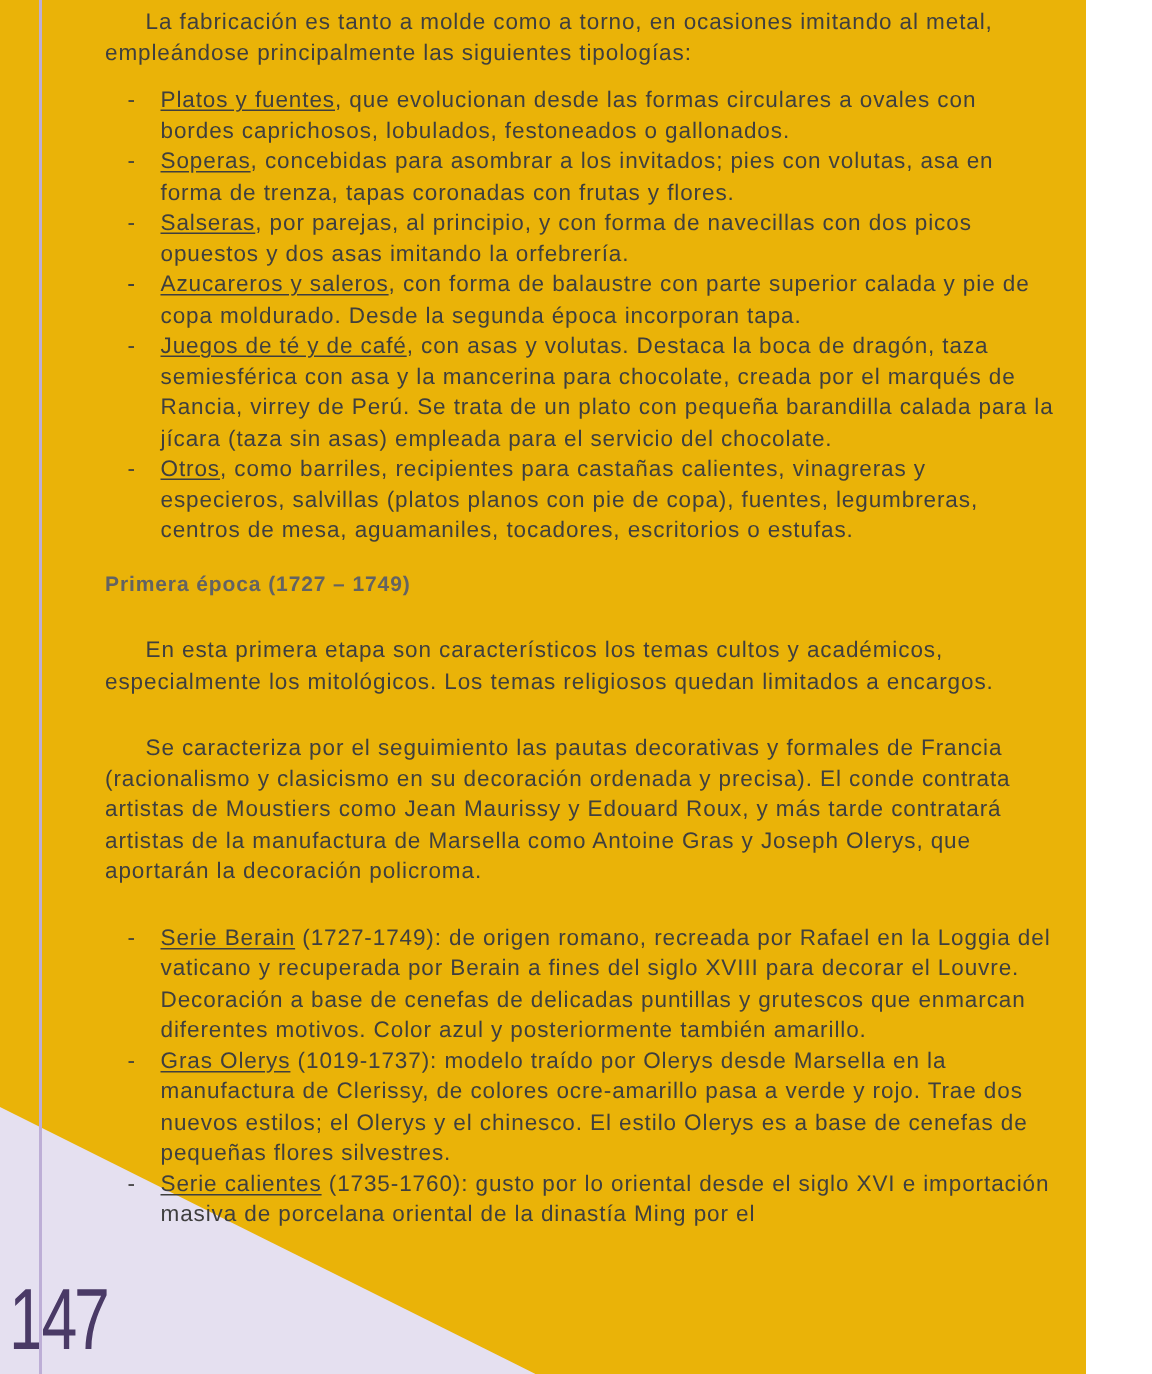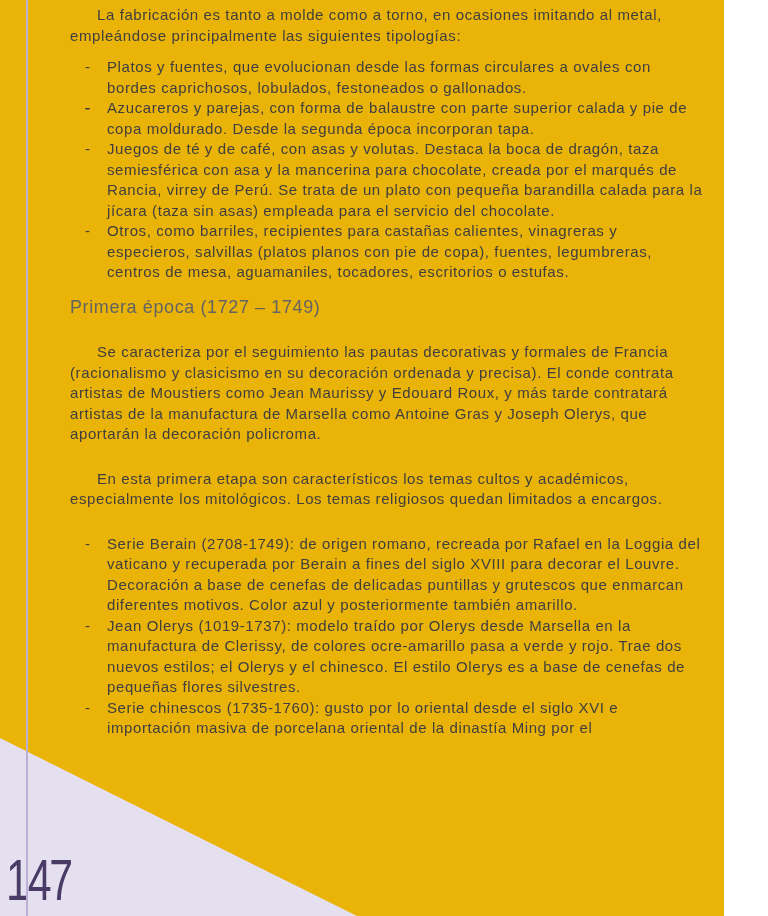--- a/index.html
+++ b/index.html
@@ -43,28 +43,28 @@
   .text-block{
     position:absolute;left:70px;top:5px;width:633px;
     font-size:15px;line-height:20.5px;letter-spacing:0.6px;
     z-index:2;
   }
   .para{margin:0 0 11px 0;text-indent:27px;}
   .para.spaced{margin:0 0 24px 0;}
   .para.no-indent{text-indent:0;margin:0 0 12px 0;}
   .doc-heading{
     margin:14px 0 25px 0;
-    font-weight:normal;
+    font-weight:bold;
     color:var(--heading-text);
-    font-size:18px;
+    font-size:14px;
   }
   .doc-list{margin:0 0 13px 0;}
   .doc-list-item{position:relative;padding-left:37px;}
   .doc-list-item .marker{position:absolute;left:15px;top:0;}
-  .term{text-underline-offset:2px;}
+  .term{text-decoration:underline;text-underline-offset:2px;}
 </style>
 </head>
 <body>
 
 <div class="page">
 
   <div class="accent-line"></div>
   <div class="corner-triangle"></div>
 
   <div class="text-block">
@@ -73,68 +73,70 @@
 
     <div class="doc-list">
 
         <div class="doc-list-item">
           <span class="marker">-</span>
           <span class="item-text"><span class="term">Platos y fuentes</span><span>, que evolucionan desde las formas circulares a ovales con bordes caprichosos, lobulados, festoneados o gallonados.</span></span>
         </div>
 
         <div class="doc-list-item">
           <span class="marker">-</span>
+          <span class="item-text"><span class="term">Soperas</span><span>, concebidas para asombrar a los invitados; pies con volutas, asa en forma de trenza, tapas coronadas con frutas y flores.</span></span>
+        </div>
+
+        <div class="doc-list-item">
+          <span class="marker">-</span>
+          <span class="item-text"><span class="term">Salseras</span><span>, por parejas, al principio, y con forma de navecillas con dos picos opuestos y dos asas imitando la orfebrería.</span></span>
         </div>
 
         <div class="doc-list-item">
           <span class="marker">-</span>
         </div>
 
         <div class="doc-list-item">
           <span class="marker">-</span>
-        </div>
-
-        <div class="doc-list-item">
-          <span class="marker">-</span>
-          <span class="item-text"><span class="term">Azucareros y parejas</span><span>, con forma de balaustre con parte superior calada y pie de copa moldurado. Desde la segunda época incorporan tapa.</span></span>
+          <span class="item-text"><span class="term">Azucareros y saleros</span><span>, con forma de balaustre con parte superior calada y pie de copa moldurado. Desde la segunda época incorporan tapa.</span></span>
         </div>
 
         <div class="doc-list-item">
           <span class="marker">-</span>
           <span class="item-text"><span class="term">Juegos de té y de café</span><span>, con asas y volutas. Destaca la boca de dragón, taza semiesférica con asa y la mancerina para chocolate, creada por el marqués de Rancia, virrey de Perú. Se trata de un plato con pequeña barandilla calada para la jícara (taza sin asas) empleada para el servicio del chocolate.</span></span>
         </div>
 
         <div class="doc-list-item">
           <span class="marker">-</span>
           <span class="item-text"><span class="term">Otros</span><span>, como barriles, recipientes para castañas calientes, vinagreras y especieros, salvillas (platos planos con pie de copa), fuentes, legumbreras, centros de mesa, aguamaniles, tocadores, escritorios o estufas.</span></span>
         </div>
       </div>
 
     <h2 class="doc-heading">Primera época (1727 – 1749)</h2>
 
+    <p class="para spaced">En esta primera etapa son característicos los temas cultos y académicos, especialmente los mitológicos. Los temas religiosos quedan limitados a encargos.</p>
+
     <p class="para spaced">Se caracteriza por el seguimiento las pautas decorativas y formales de Francia (racionalismo y clasicismo en su decoración ordenada y precisa). El conde contrata artistas de Moustiers como Jean Maurissy y Edouard Roux, y más tarde contratará artistas de la manufactura de Marsella como Antoine Gras y Joseph Olerys, que aportarán la decoración policroma.</p>
-
-    <p class="para spaced">En esta primera etapa son característicos los temas cultos y académicos, especialmente los mitológicos. Los temas religiosos quedan limitados a encargos.</p>
 
 
     <div class="doc-list">
 
         <div class="doc-list-item">
           <span class="marker">-</span>
-          <span class="item-text"><span class="term">Serie Berain</span><span> (2708-1749): de origen romano, recreada por Rafael en la Loggia del vaticano y recuperada por Berain a fines del siglo XVIII para decorar el Louvre. Decoración a base de cenefas de delicadas puntillas y grutescos que enmarcan diferentes motivos. Color azul y posteriormente también amarillo.</span></span>
+          <span class="item-text"><span class="term">Serie Berain</span><span> (1727-1749): de origen romano, recreada por Rafael en la Loggia del vaticano y recuperada por Berain a fines del siglo XVIII para decorar el Louvre. Decoración a base de cenefas de delicadas puntillas y grutescos que enmarcan diferentes motivos. Color azul y posteriormente también amarillo.</span></span>
         </div>
 
         <div class="doc-list-item">
           <span class="marker">-</span>
-          <span class="item-text"><span class="term">Jean Olerys</span><span> (1019-1737): modelo traído por Olerys desde Marsella en la manufactura de Clerissy, de colores ocre-amarillo pasa a verde y rojo. Trae dos nuevos estilos; el Olerys y el chinesco. El estilo Olerys es a base de cenefas de pequeñas flores silvestres.</span></span>
+          <span class="item-text"><span class="term">Gras Olerys</span><span> (1019-1737): modelo traído por Olerys desde Marsella en la manufactura de Clerissy, de colores ocre-amarillo pasa a verde y rojo. Trae dos nuevos estilos; el Olerys y el chinesco. El estilo Olerys es a base de cenefas de pequeñas flores silvestres.</span></span>
         </div>
 
         <div class="doc-list-item">
           <span class="marker">-</span>
-          <span class="item-text"><span class="term">Serie chinescos</span><span> (1735-1760): gusto por lo oriental desde el siglo XVI e importación masiva de porcelana oriental de la dinastía Ming por el</span></span>
+          <span class="item-text"><span class="term">Serie calientes</span><span> (1735-1760): gusto por lo oriental desde el siglo XVI e importación masiva de porcelana oriental de la dinastía Ming por el</span></span>
         </div>
       </div>
 
   </div>
 
   <div class="page-number">147</div>
 
 </div>
 
 </body></html>

